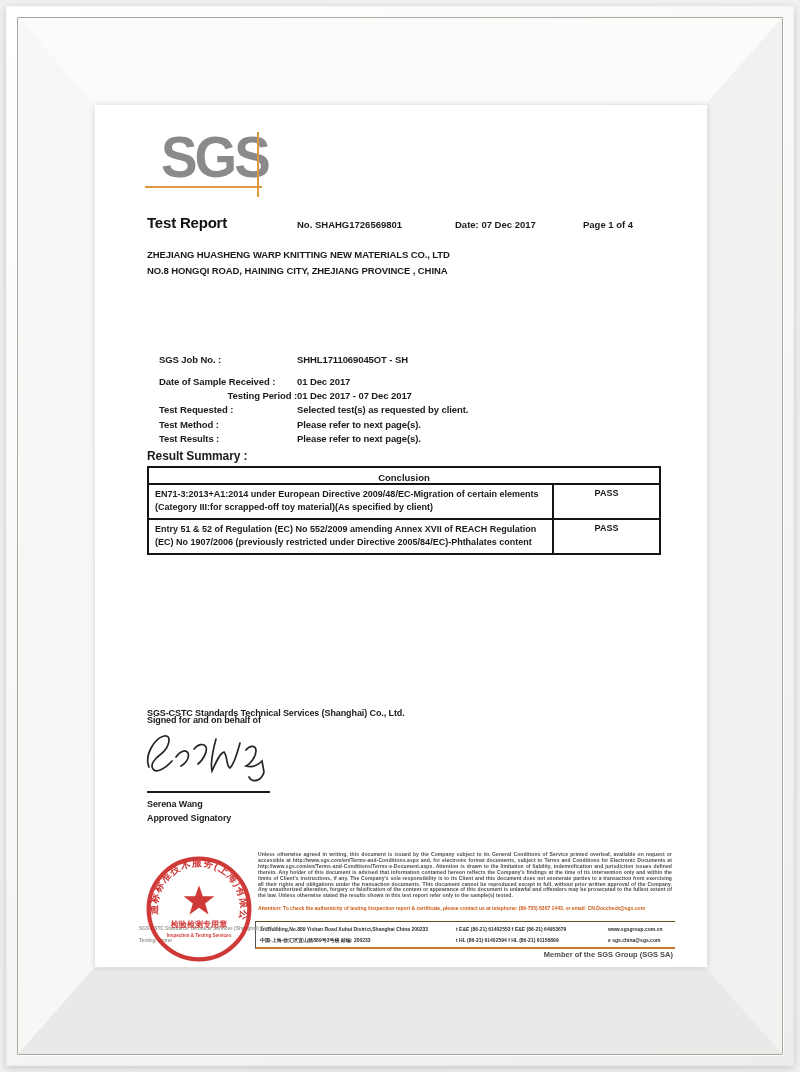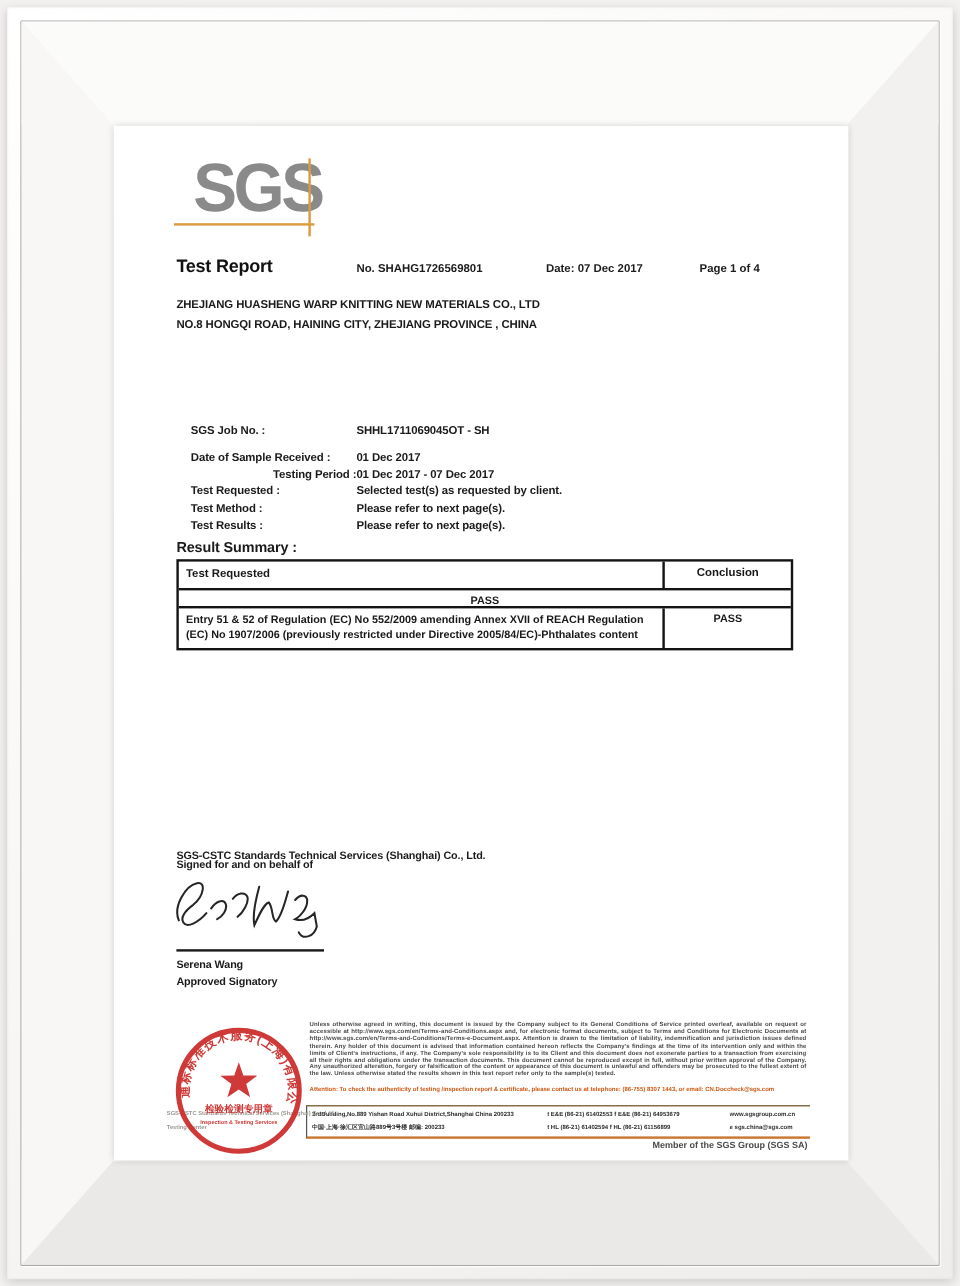--- a/index.html
+++ b/index.html
@@ -100,24 +100,24 @@
   <div class="b field f1"><span class="lab">Date of Sample Received :</span><span class="val">01 Dec 2017</span></div>
   <div class="b field f2"><span class="lab">Testing Period :</span><span class="val">01 Dec 2017 - 07 Dec 2017</span></div>
   <div class="b field f3"><span class="lab">Test Requested :</span><span class="val">Selected test(s) as requested by client.</span></div>
   <div class="b field f4"><span class="lab">Test Method :</span><span class="val">Please refer to next page(s).</span></div>
   <div class="b field f5"><span class="lab">Test Results :</span><span class="val">Please refer to next page(s).</span></div>
 
   <div class="b summary-label">Result Summary :</div>
 
   <div class="rtable">
     <div class="trow first thead">
-      <div class="cell-test">Test Requested</div>
       <div class="cell-conc">Conclusion</div>
     </div>
     <div class="trow">
+      <div class="cell-test">EN71-3:2013+A1:2014 under European Directive 2009/48/EC-Migration of certain elements (Category III:for scrapped-off toy material)(As specified by client)</div>
       <div class="cell-conc">PASS</div>
     </div>
     <div class="trow">
       <div class="cell-test">Entry 51 &amp; 52 of Regulation (EC) No 552/2009 amending Annex XVII of REACH Regulation (EC) No 1907/2006 (previously restricted under Directive 2005/84/EC)-Phthalates content</div>
       <div class="cell-conc">PASS</div>
     </div>
   </div>
 
   <div class="b signedfor">Signed for and on behalf of</div>
   <div class="b sign-co">SGS-CSTC Standards Technical Services (Shanghai) Co., Ltd.</div>

